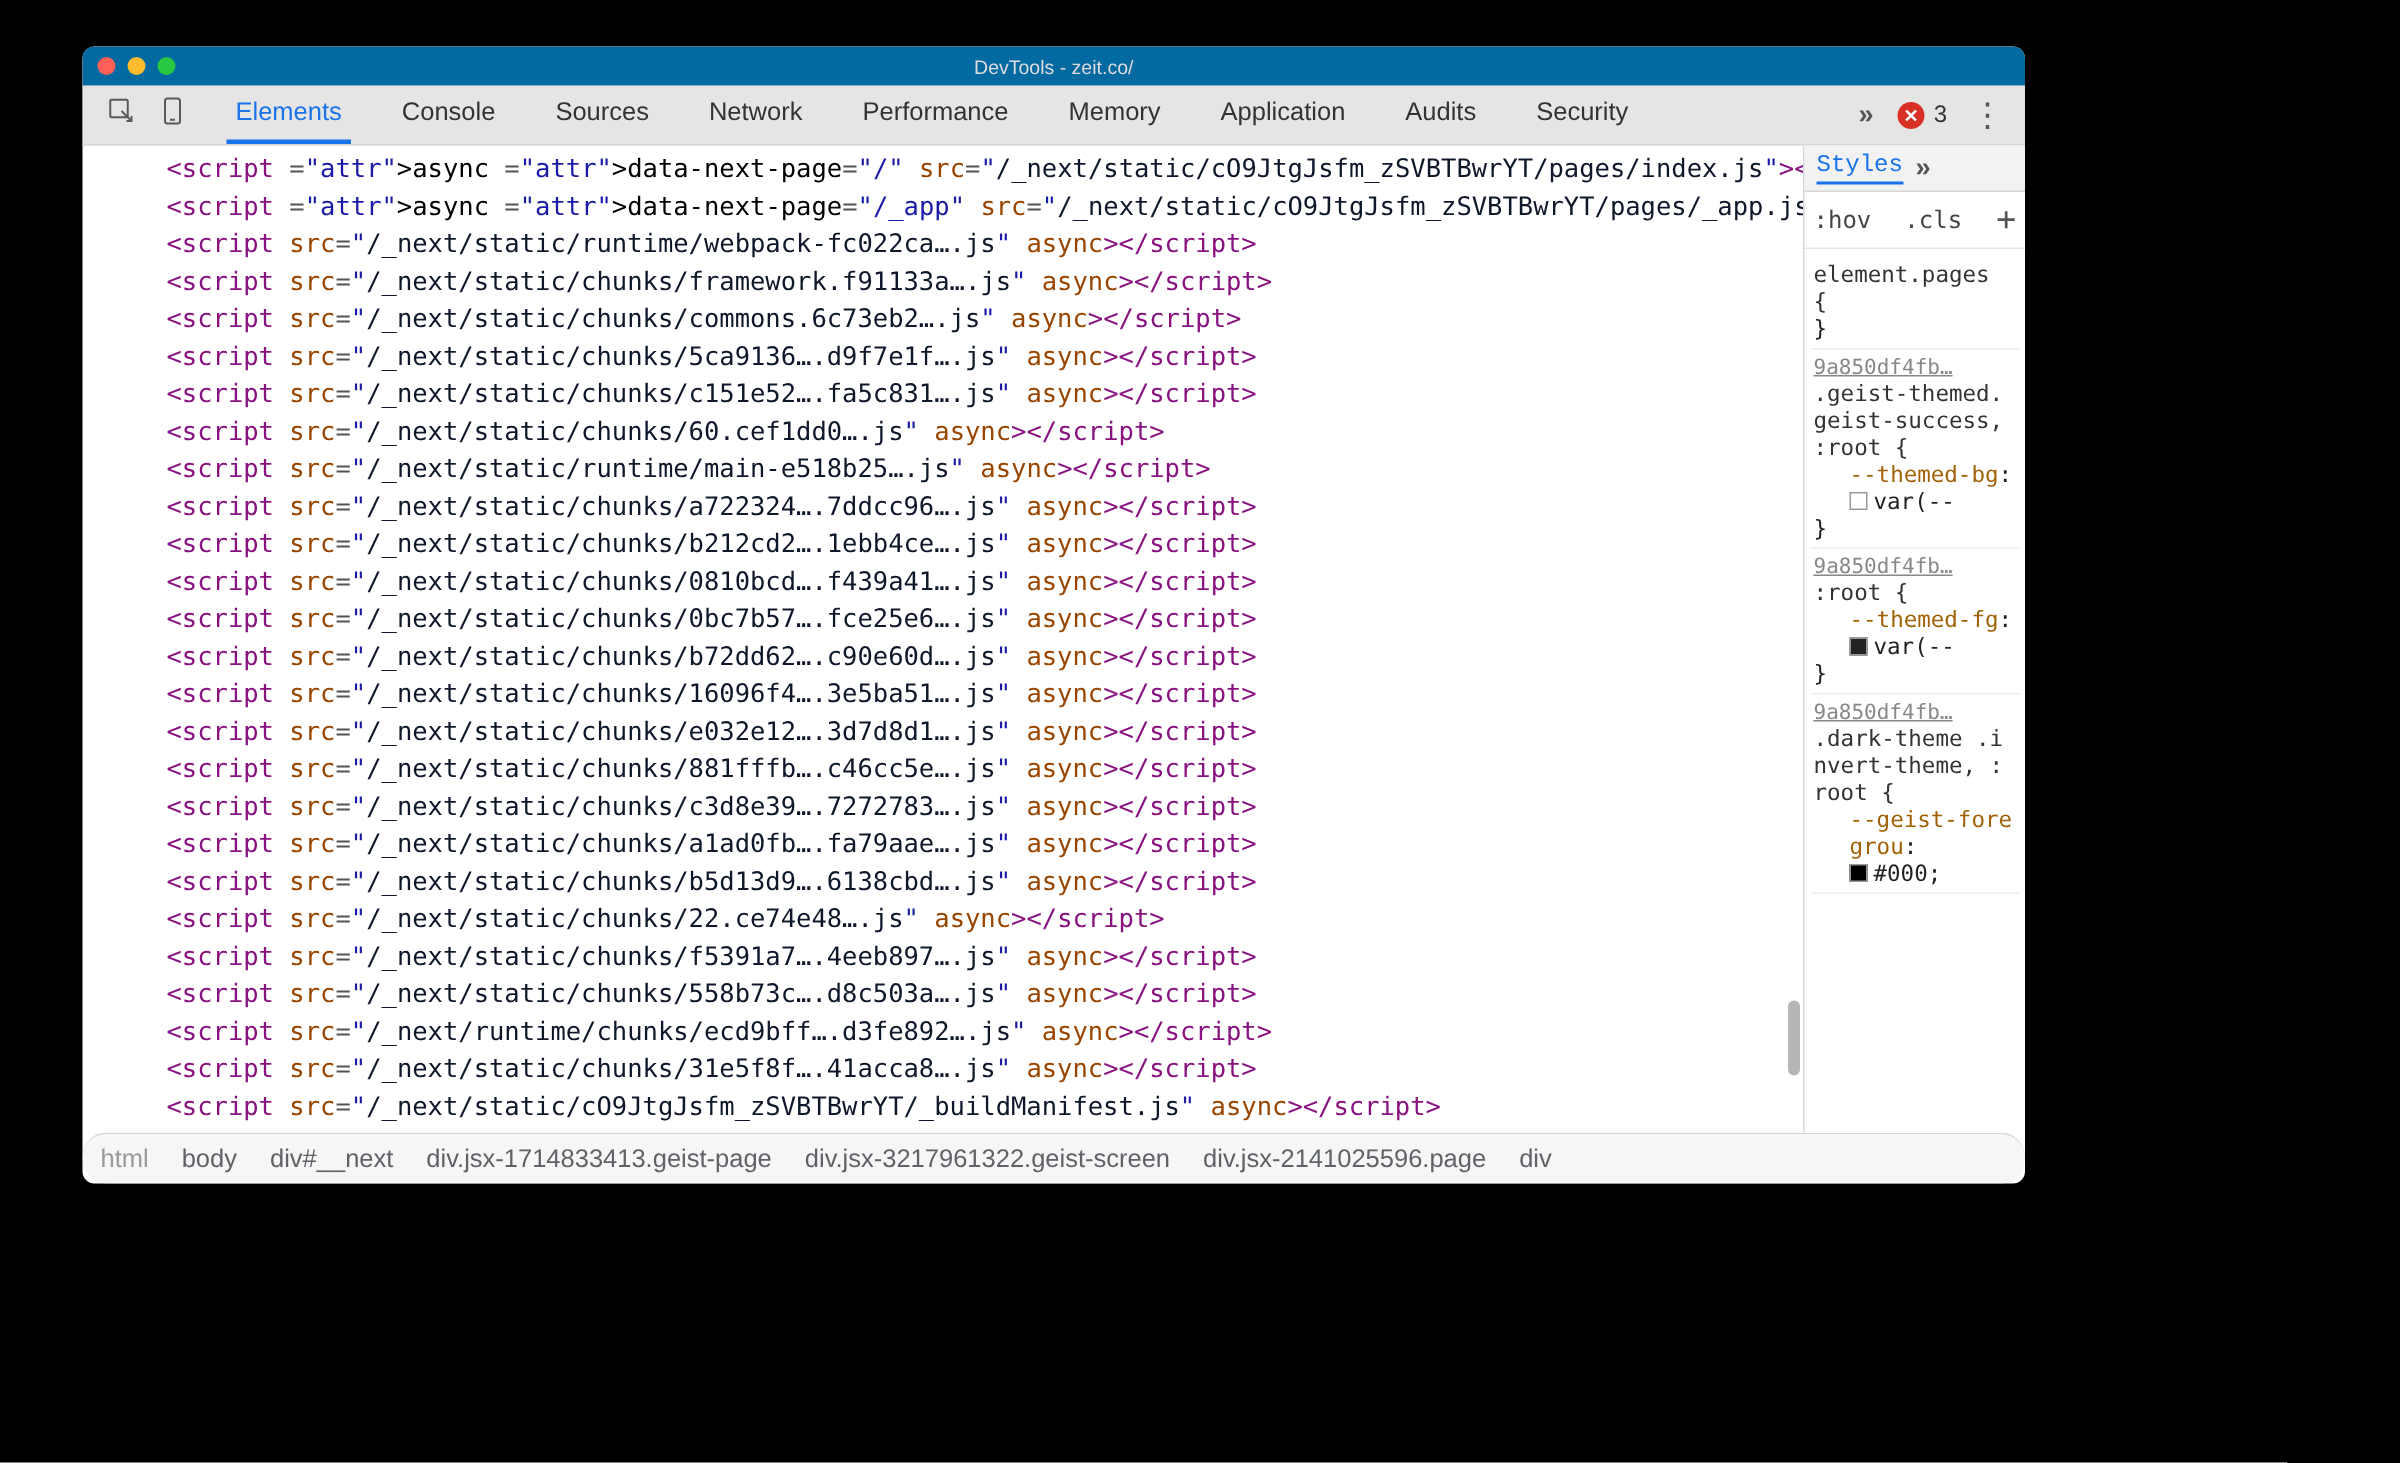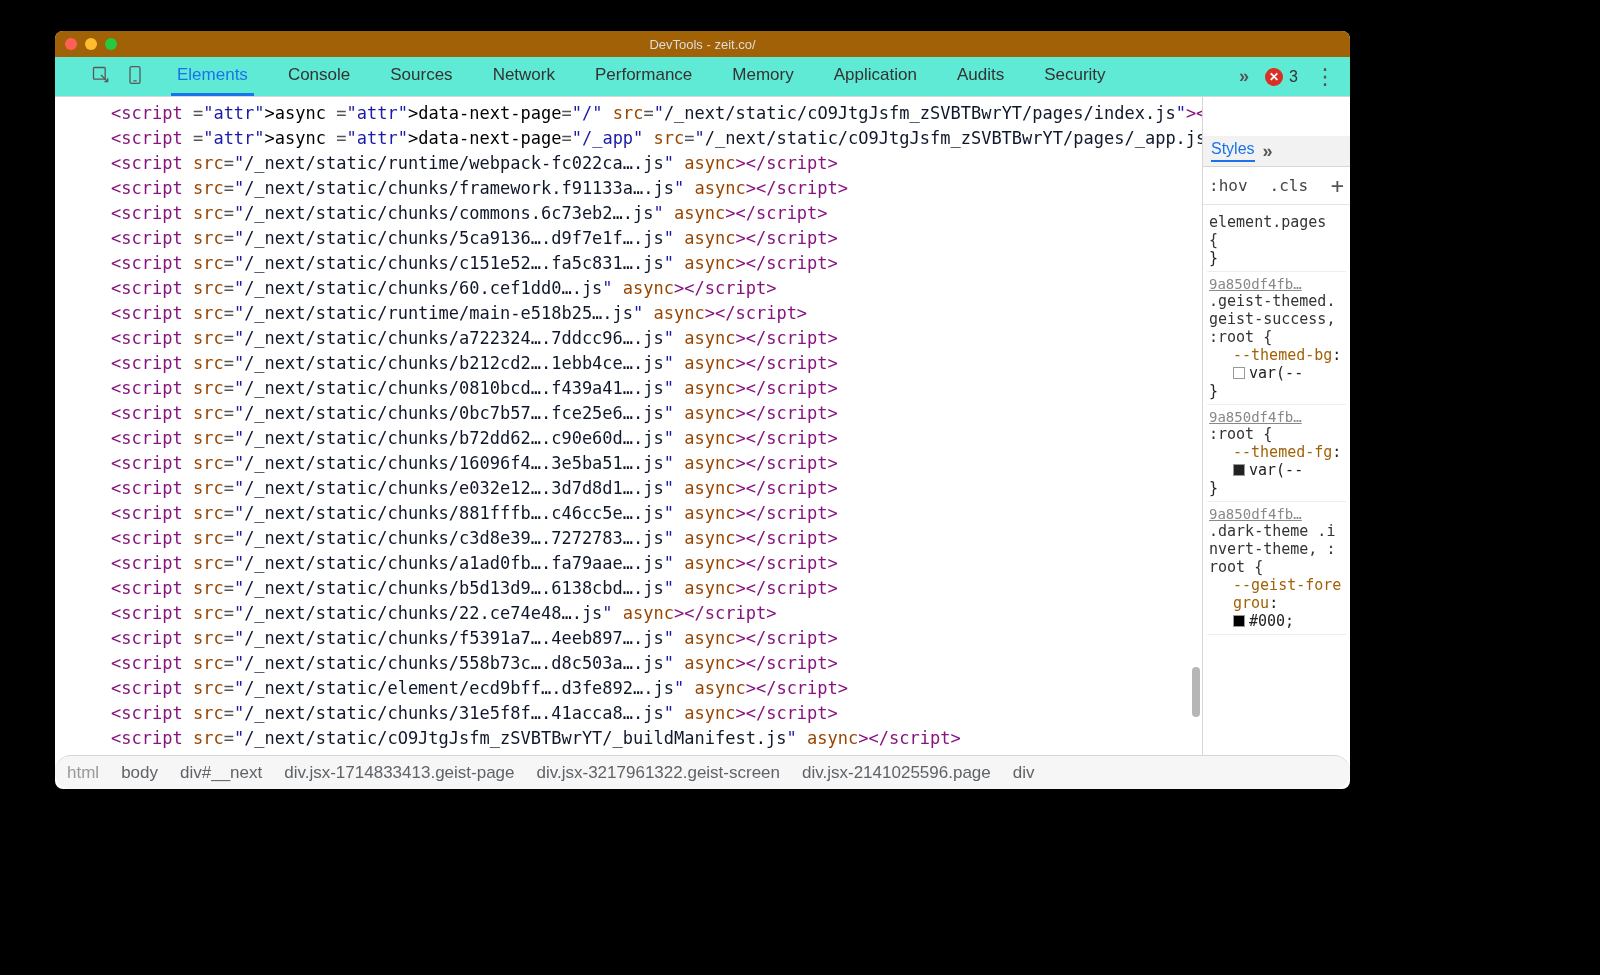--- a/index.html
+++ b/index.html
@@ -18,45 +18,44 @@
     height: 758px;
     background: #fff;
     border-radius: 8px;
     overflow: hidden;
     box-shadow: 0 10px 40px rgba(0,0,0,.4);
     display: flex;
     flex-direction: column;
   }
   .titlebar {
     height: 26px;
-    background: #a16207;
+    background: #0369a1;
     display: flex;
     align-items: center;
     padding: 0 10px;
     position: relative;
     flex: 0 0 auto;
   }
   .traffic { display:flex; gap:8px; }
   .light { width:12px; height:12px; border-radius:50%; }
   .red   { background:#ff5f57; }
   .yellow{ background:#febc2e; }
   .green { background:#28c840; }
   .title {
     position:absolute; left:0; right:0; text-align:center;
     color:#ddd; font-size:13px; pointer-events:none;
   }
 
   .toolbar {
     height: 40px;
-    background:#5eead4;
+    background:#e5e5e5;
     border-bottom:1px solid #d6d6d6;
     display:flex;
     align-items:stretch;
     flex:0 0 auto;
-    padding-left:20px;
   }
   .tool-icons {
     display:flex; align-items:center; gap:14px; padding:0 16px;
   }
   .tool-icons svg { width:20px; height:20px; stroke:#5a5a5a; fill:none; stroke-width:1.6; }
   .tabs {
     display:flex; align-items:stretch; gap:28px; padding-left:10px;
     font-size:17px; color:#333;
   }
   .tab {
@@ -110,22 +109,22 @@
     font-family: Menlo, Consolas, monospace;
     font-size:15px; color:#222;
     overflow:hidden;
     position:relative;
   }
   .styles-tabs {
     display:flex; align-items:flex-end; gap:8px;
     padding:4px 8px;
     border-bottom:1px solid #d6d6d6;
     background:#f2f2f2;
-    font-family: Liberation Sans, sans-serif;
-    font-size:16px; color:#333;margin-top:39px;
+    font-family: Liberation Mono, monospace;
+    font-size:16px; color:#333;
   }
   .styles-tabs .active { color:#1a73e8; border-bottom:2px solid #1a73e8; padding-bottom:2px; }
   .styles-sub {
     display:flex; align-items:center; gap:22px;
     padding:6px 6px;
     border-bottom:1px solid #e5e5e5;
     font-size:16px; color:#444;
     font-family: Menlo, Consolas, monospace;
   }
   .plus { margin-left:auto; font-size:22px; color:#555; }
@@ -225,21 +224,21 @@
         <div class="line"><span class="tagc">&lt;script</span> <span class="attr">src</span><span class="eq">=</span><span class="valq">"</span><span class="link">/_next/static/chunks/b72dd62….c90e60d….js</span><span class="valq">"</span> <span class="attr">async</span><span class="tagc">&gt;&lt;/script&gt;</span></div>
         <div class="line"><span class="tagc">&lt;script</span> <span class="attr">src</span><span class="eq">=</span><span class="valq">"</span><span class="link">/_next/static/chunks/16096f4….3e5ba51….js</span><span class="valq">"</span> <span class="attr">async</span><span class="tagc">&gt;&lt;/script&gt;</span></div>
         <div class="line"><span class="tagc">&lt;script</span> <span class="attr">src</span><span class="eq">=</span><span class="valq">"</span><span class="link">/_next/static/chunks/e032e12….3d7d8d1….js</span><span class="valq">"</span> <span class="attr">async</span><span class="tagc">&gt;&lt;/script&gt;</span></div>
         <div class="line"><span class="tagc">&lt;script</span> <span class="attr">src</span><span class="eq">=</span><span class="valq">"</span><span class="link">/_next/static/chunks/881fffb….c46cc5e….js</span><span class="valq">"</span> <span class="attr">async</span><span class="tagc">&gt;&lt;/script&gt;</span></div>
         <div class="line"><span class="tagc">&lt;script</span> <span class="attr">src</span><span class="eq">=</span><span class="valq">"</span><span class="link">/_next/static/chunks/c3d8e39….7272783….js</span><span class="valq">"</span> <span class="attr">async</span><span class="tagc">&gt;&lt;/script&gt;</span></div>
         <div class="line"><span class="tagc">&lt;script</span> <span class="attr">src</span><span class="eq">=</span><span class="valq">"</span><span class="link">/_next/static/chunks/a1ad0fb….fa79aae….js</span><span class="valq">"</span> <span class="attr">async</span><span class="tagc">&gt;&lt;/script&gt;</span></div>
         <div class="line"><span class="tagc">&lt;script</span> <span class="attr">src</span><span class="eq">=</span><span class="valq">"</span><span class="link">/_next/static/chunks/b5d13d9….6138cbd….js</span><span class="valq">"</span> <span class="attr">async</span><span class="tagc">&gt;&lt;/script&gt;</span></div>
         <div class="line"><span class="tagc">&lt;script</span> <span class="attr">src</span><span class="eq">=</span><span class="valq">"</span><span class="link">/_next/static/chunks/22.ce74e48….js</span><span class="valq">"</span> <span class="attr">async</span><span class="tagc">&gt;&lt;/script&gt;</span></div>
         <div class="line"><span class="tagc">&lt;script</span> <span class="attr">src</span><span class="eq">=</span><span class="valq">"</span><span class="link">/_next/static/chunks/f5391a7….4eeb897….js</span><span class="valq">"</span> <span class="attr">async</span><span class="tagc">&gt;&lt;/script&gt;</span></div>
         <div class="line"><span class="tagc">&lt;script</span> <span class="attr">src</span><span class="eq">=</span><span class="valq">"</span><span class="link">/_next/static/chunks/558b73c….d8c503a….js</span><span class="valq">"</span> <span class="attr">async</span><span class="tagc">&gt;&lt;/script&gt;</span></div>
-        <div class="line"><span class="tagc">&lt;script</span> <span class="attr">src</span><span class="eq">=</span><span class="valq">"</span><span class="link">/_next/static/element/ecd9bff….d3fe892….js</span><span class="valq">"</span> <span class="attr">async</span><span class="tagc">&gt;&lt;/script&gt;</span></div>
+        <div class="line"><span class="tagc">&lt;script</span> <span class="attr">src</span><span class="eq">=</span><span class="valq">"</span><span class="link">/_next/runtime/chunks/ecd9bff….d3fe892….js</span><span class="valq">"</span> <span class="attr">async</span><span class="tagc">&gt;&lt;/script&gt;</span></div>
         <div class="line"><span class="tagc">&lt;script</span> <span class="attr">src</span><span class="eq">=</span><span class="valq">"</span><span class="link">/_next/static/chunks/31e5f8f….41acca8….js</span><span class="valq">"</span> <span class="attr">async</span><span class="tagc">&gt;&lt;/script&gt;</span></div>
         <div class="line"><span class="tagc">&lt;script</span> <span class="attr">src</span><span class="eq">=</span><span class="valq">"</span><span class="link">/_next/static/cO9JtgJsfm_zSVBTBwrYT/_buildManifest.js</span><span class="valq">"</span> <span class="attr">async</span><span class="tagc">&gt;&lt;/script&gt;</span></div>
         <div class="dom-scrollbar-track">
         <div class="dom-scrollbar-thumb"></div>
       </div>
     </div>
 
     <div class="styles-pane">
       <div class="styles-tabs">
         <span class="active">Styles</span>

